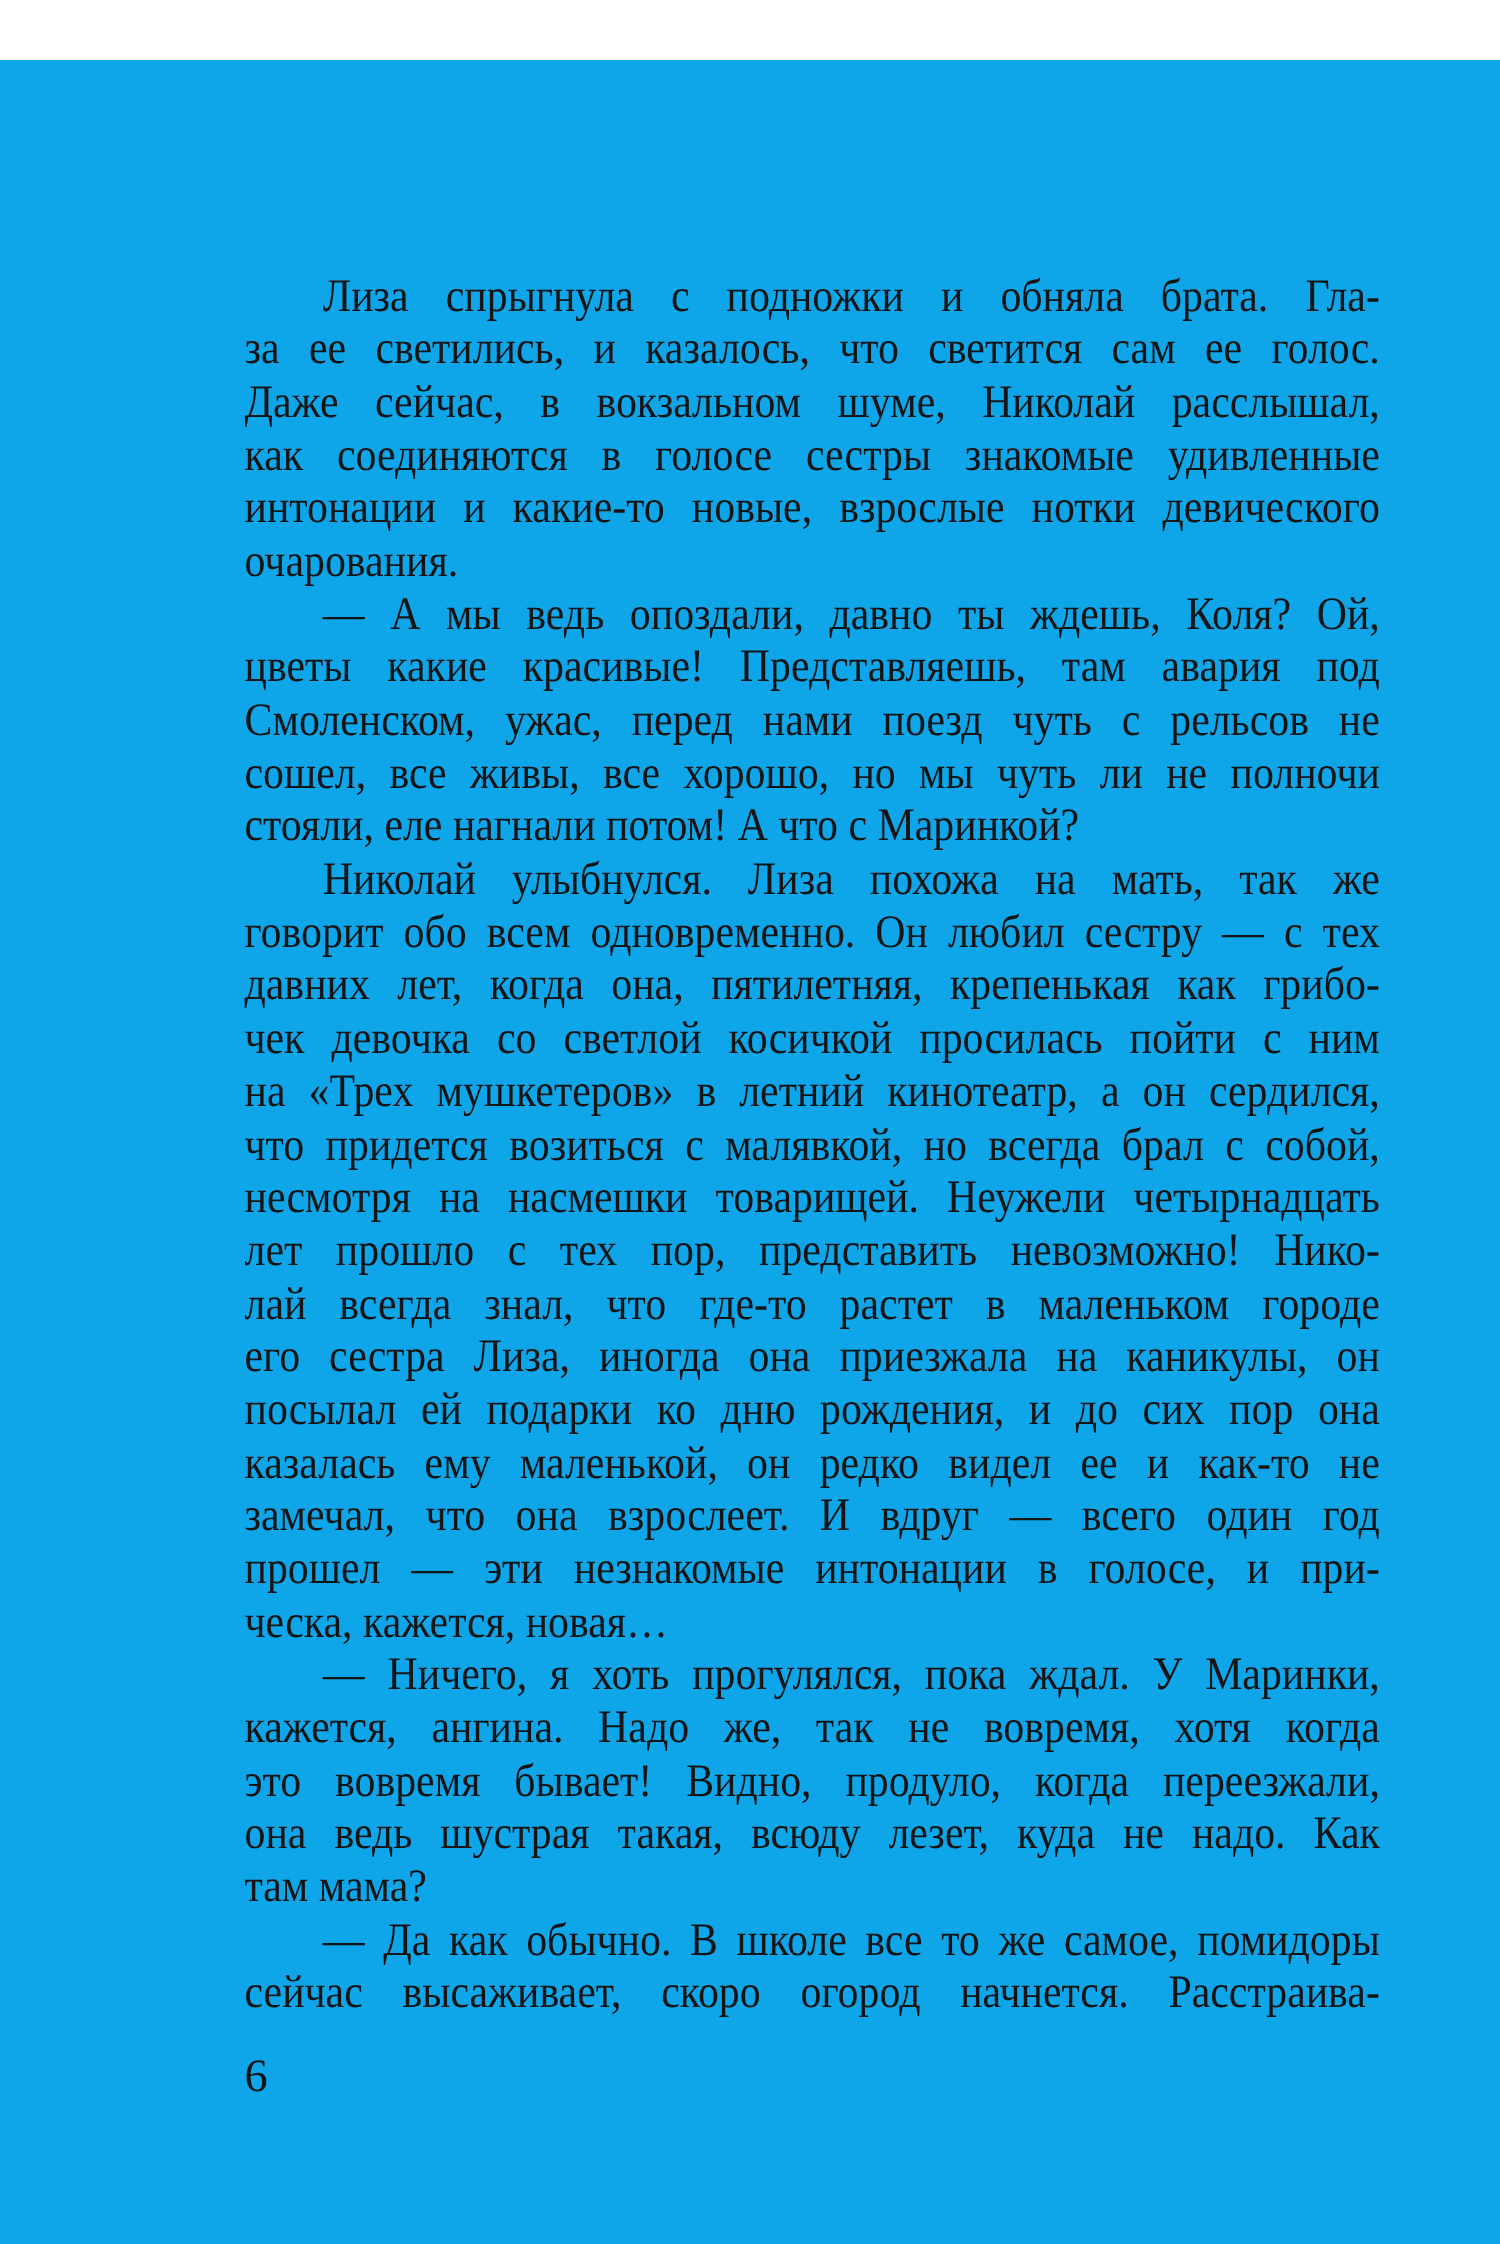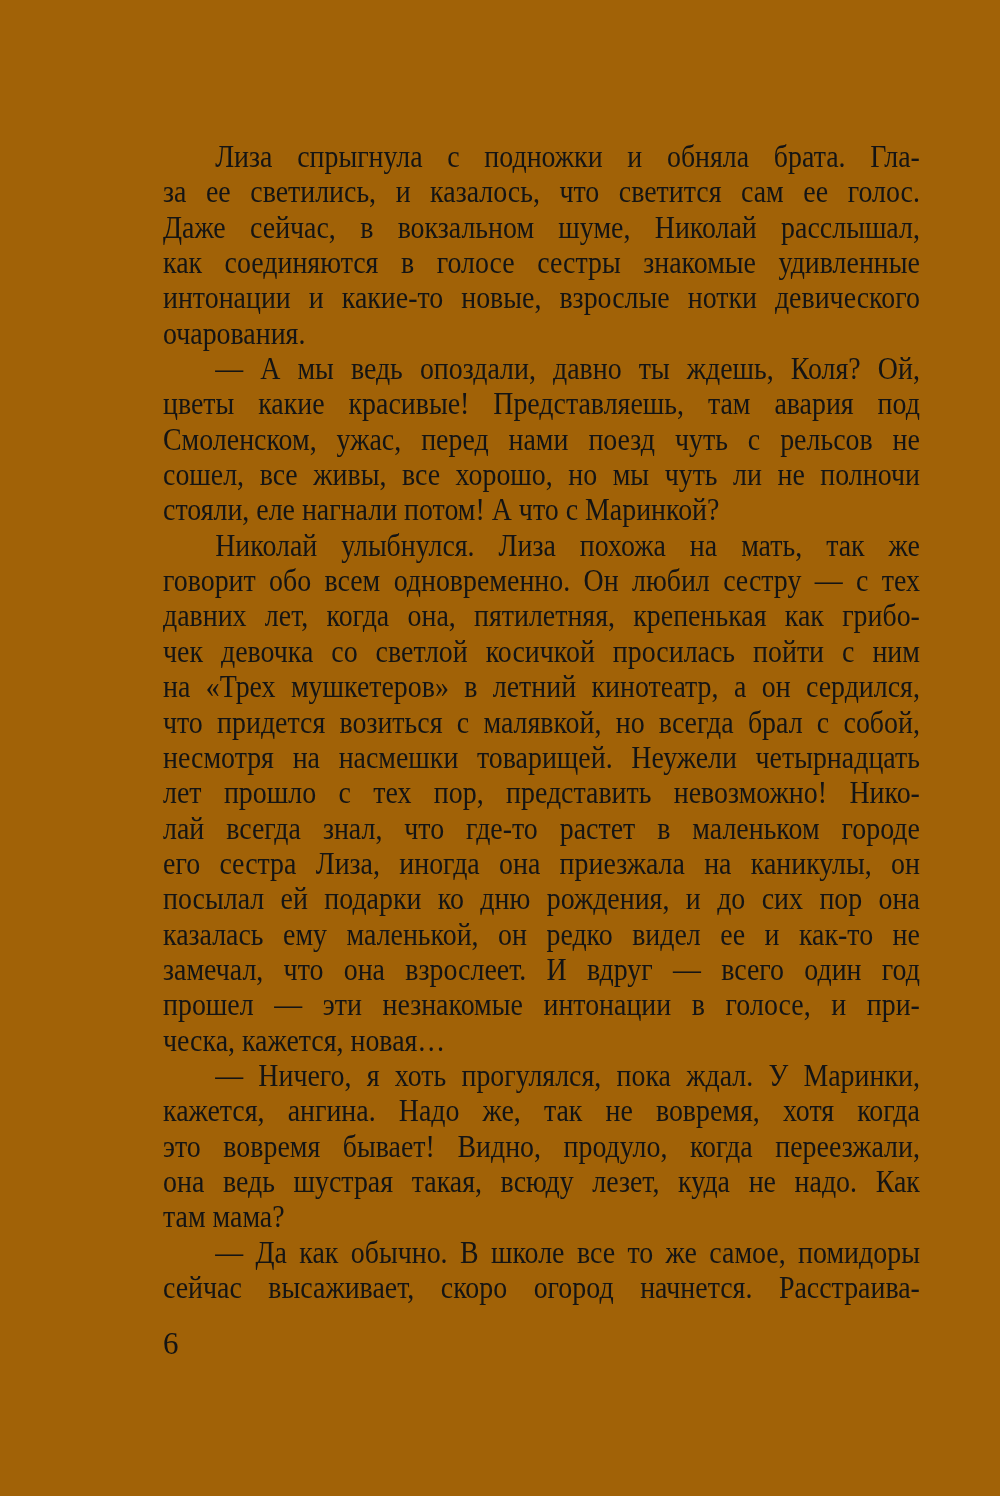--- a/index.html
+++ b/index.html
@@ -11,21 +11,22 @@
     width: 1000px;
     height: 1496px;
     position: relative;
     overflow: hidden;
     font-family: "Liberation Serif", "DejaVu Serif", serif;
     color: #141414;
   }
   .book-page {
     position: absolute;
     inset: 0;
-    background: #a16207;
+    background: #0ea5e9;
+    margin-top: 40px;
   }
   
   .text-block {
     position: absolute;
     left: 163px;
     top: 139px;
     width: 841px;               
     transform: scaleX(0.9);
     transform-origin: 0 0;
     font-size: 31px;

